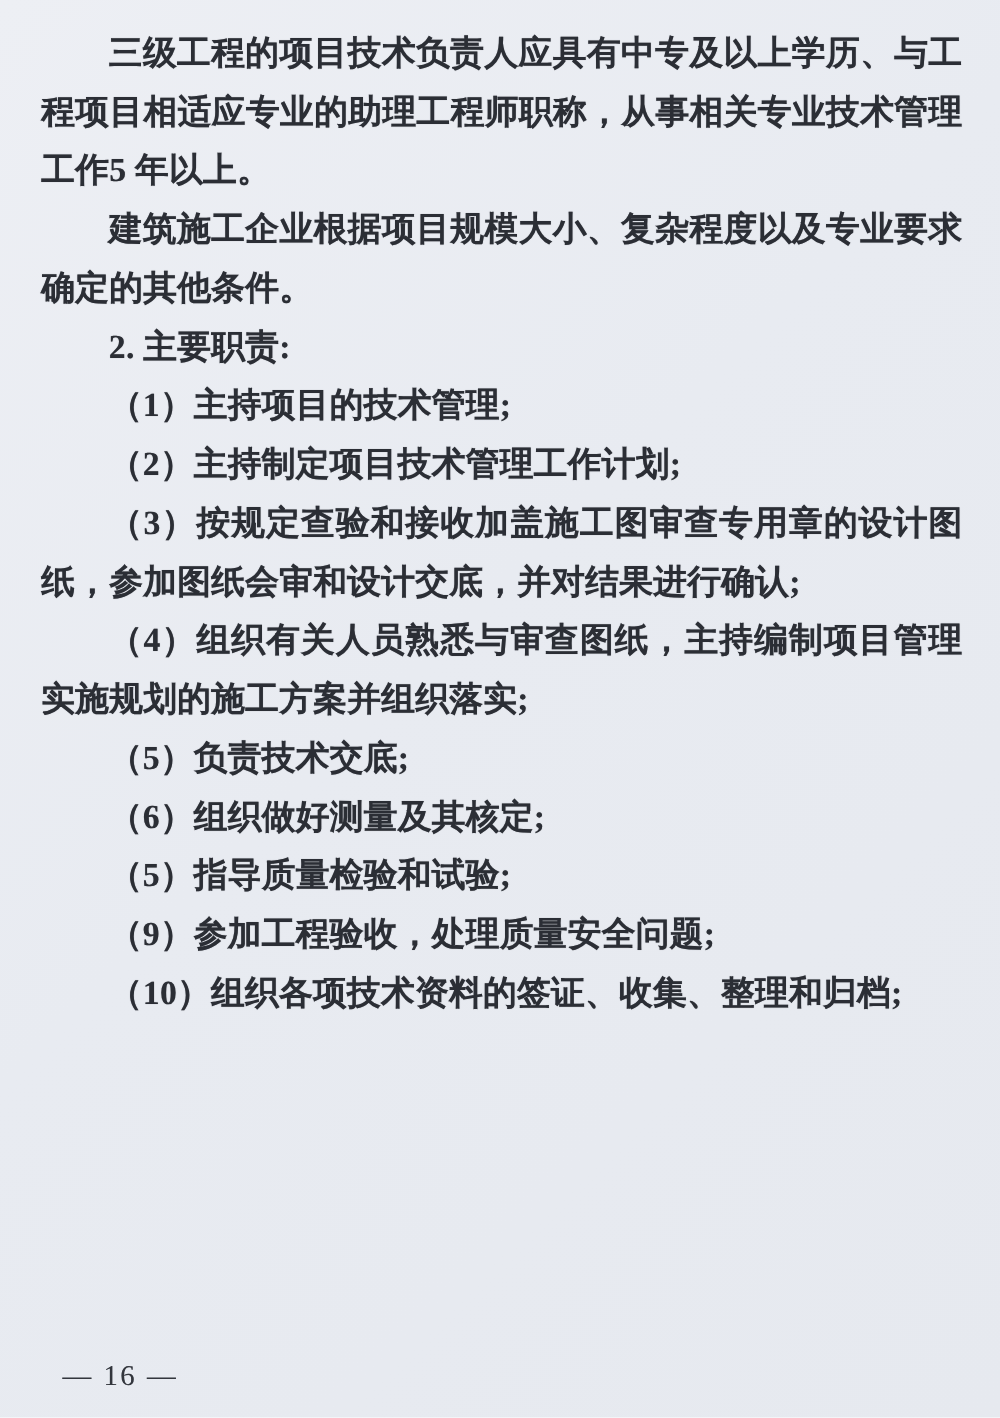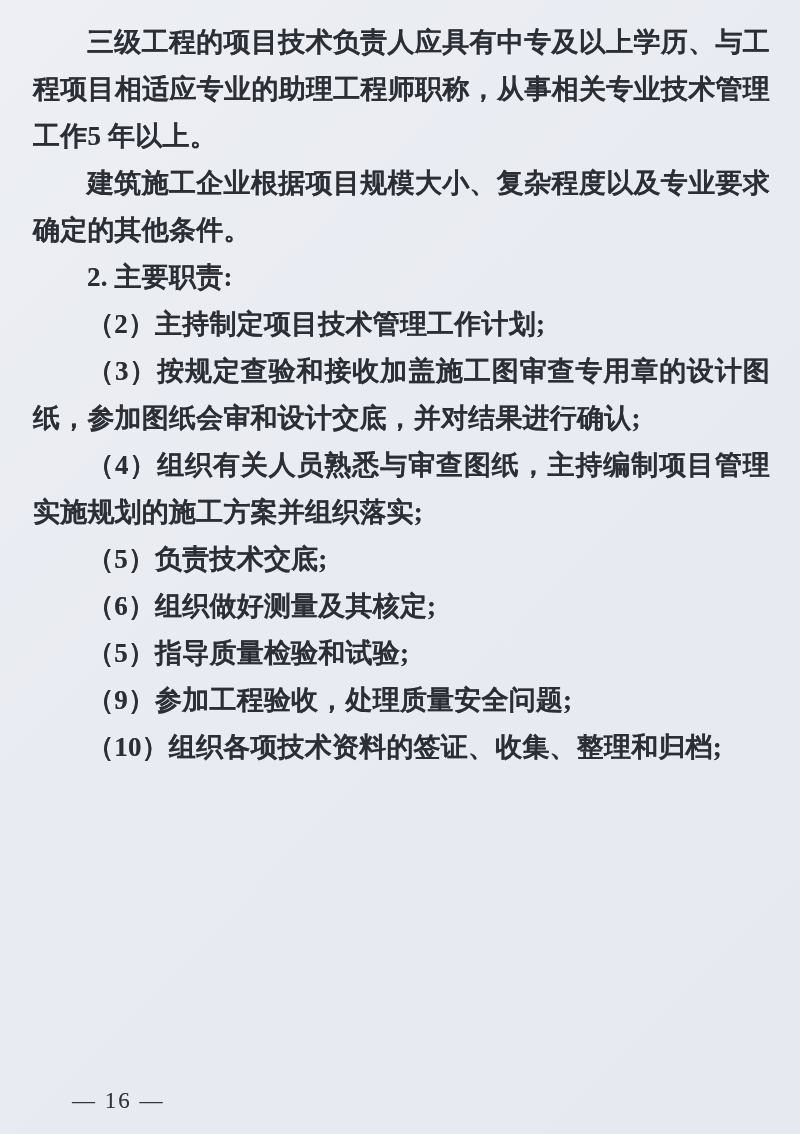--- a/index.html
+++ b/index.html
@@ -31,37 +31,38 @@
     text-indent: 2em;
     text-align: justify;
     text-justify: inter-ideograph;
     letter-spacing: 0.2px;
     margin: 0;
     text-shadow: 0 0 0.6px rgba(43,46,53,0.55);
     font-family: Liberation Serif, serif;
   }
   .footer {
     position: absolute;
-    left: 72px;
+    left: 50px;
     bottom: 20px;
     font-size: 23px;
     font-weight: 500;
     color: #33363d;
     letter-spacing: 2px;
     text-shadow: 0 0 0.5px rgba(43,46,53,0.45);
   }
 </style>
 </head>
 <body>
 
 <div class="page">
   <div class="doc-body">
       <div class="para">三级工程的项目技术负责人应具有中专及以上学历、与工程项目相适应专业的助理工程师职称，从事相关专业技术管理工作5 年以上。</div>
       <div class="para">建筑施工企业根据项目规模大小、复杂程度以及专业要求确定的其他条件。</div>
       <div class="para">2. 主要职责:</div>
+      <div class="para">（1）主持项目的技术管理;</div>
       <div class="para">（2）主持制定项目技术管理工作计划;</div>
       <div class="para">（3）按规定查验和接收加盖施工图审查专用章的设计图纸，参加图纸会审和设计交底，并对结果进行确认;</div>
       <div class="para">（4）组织有关人员熟悉与审查图纸，主持编制项目管理实施规划的施工方案并组织落实;</div>
       <div class="para">（5）负责技术交底;</div>
       <div class="para">（6）组织做好测量及其核定;</div>
       <div class="para">（5）指导质量检验和试验;</div>
       <div class="para">（9）参加工程验收，处理质量安全问题;</div>
       <div class="para">（10）组织各项技术资料的签证、收集、整理和归档;</div>
     </div>
   <div class="footer">

